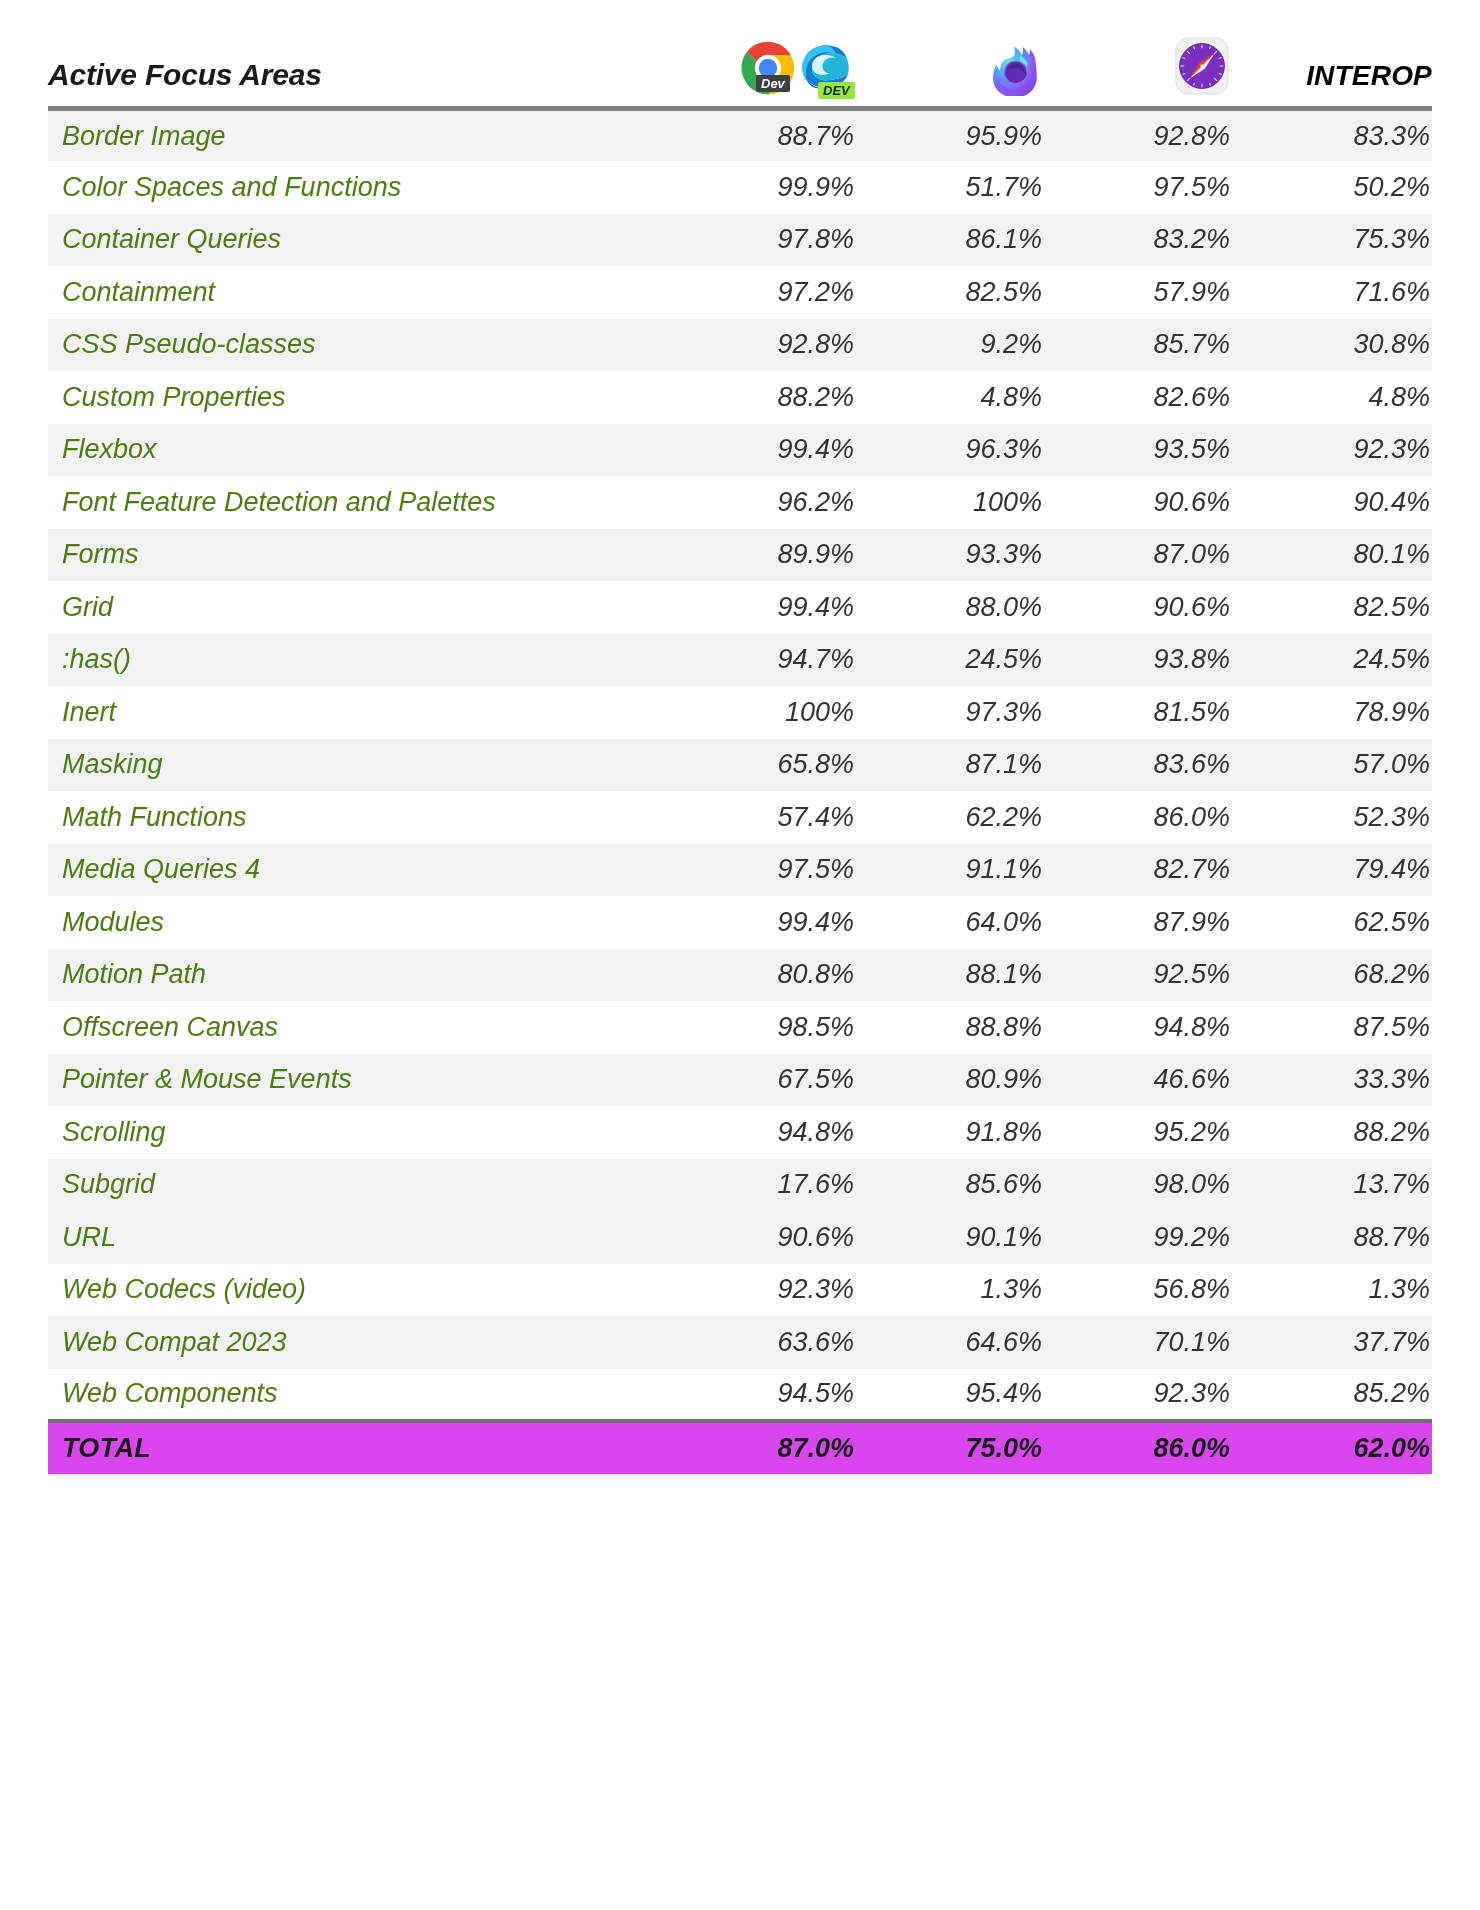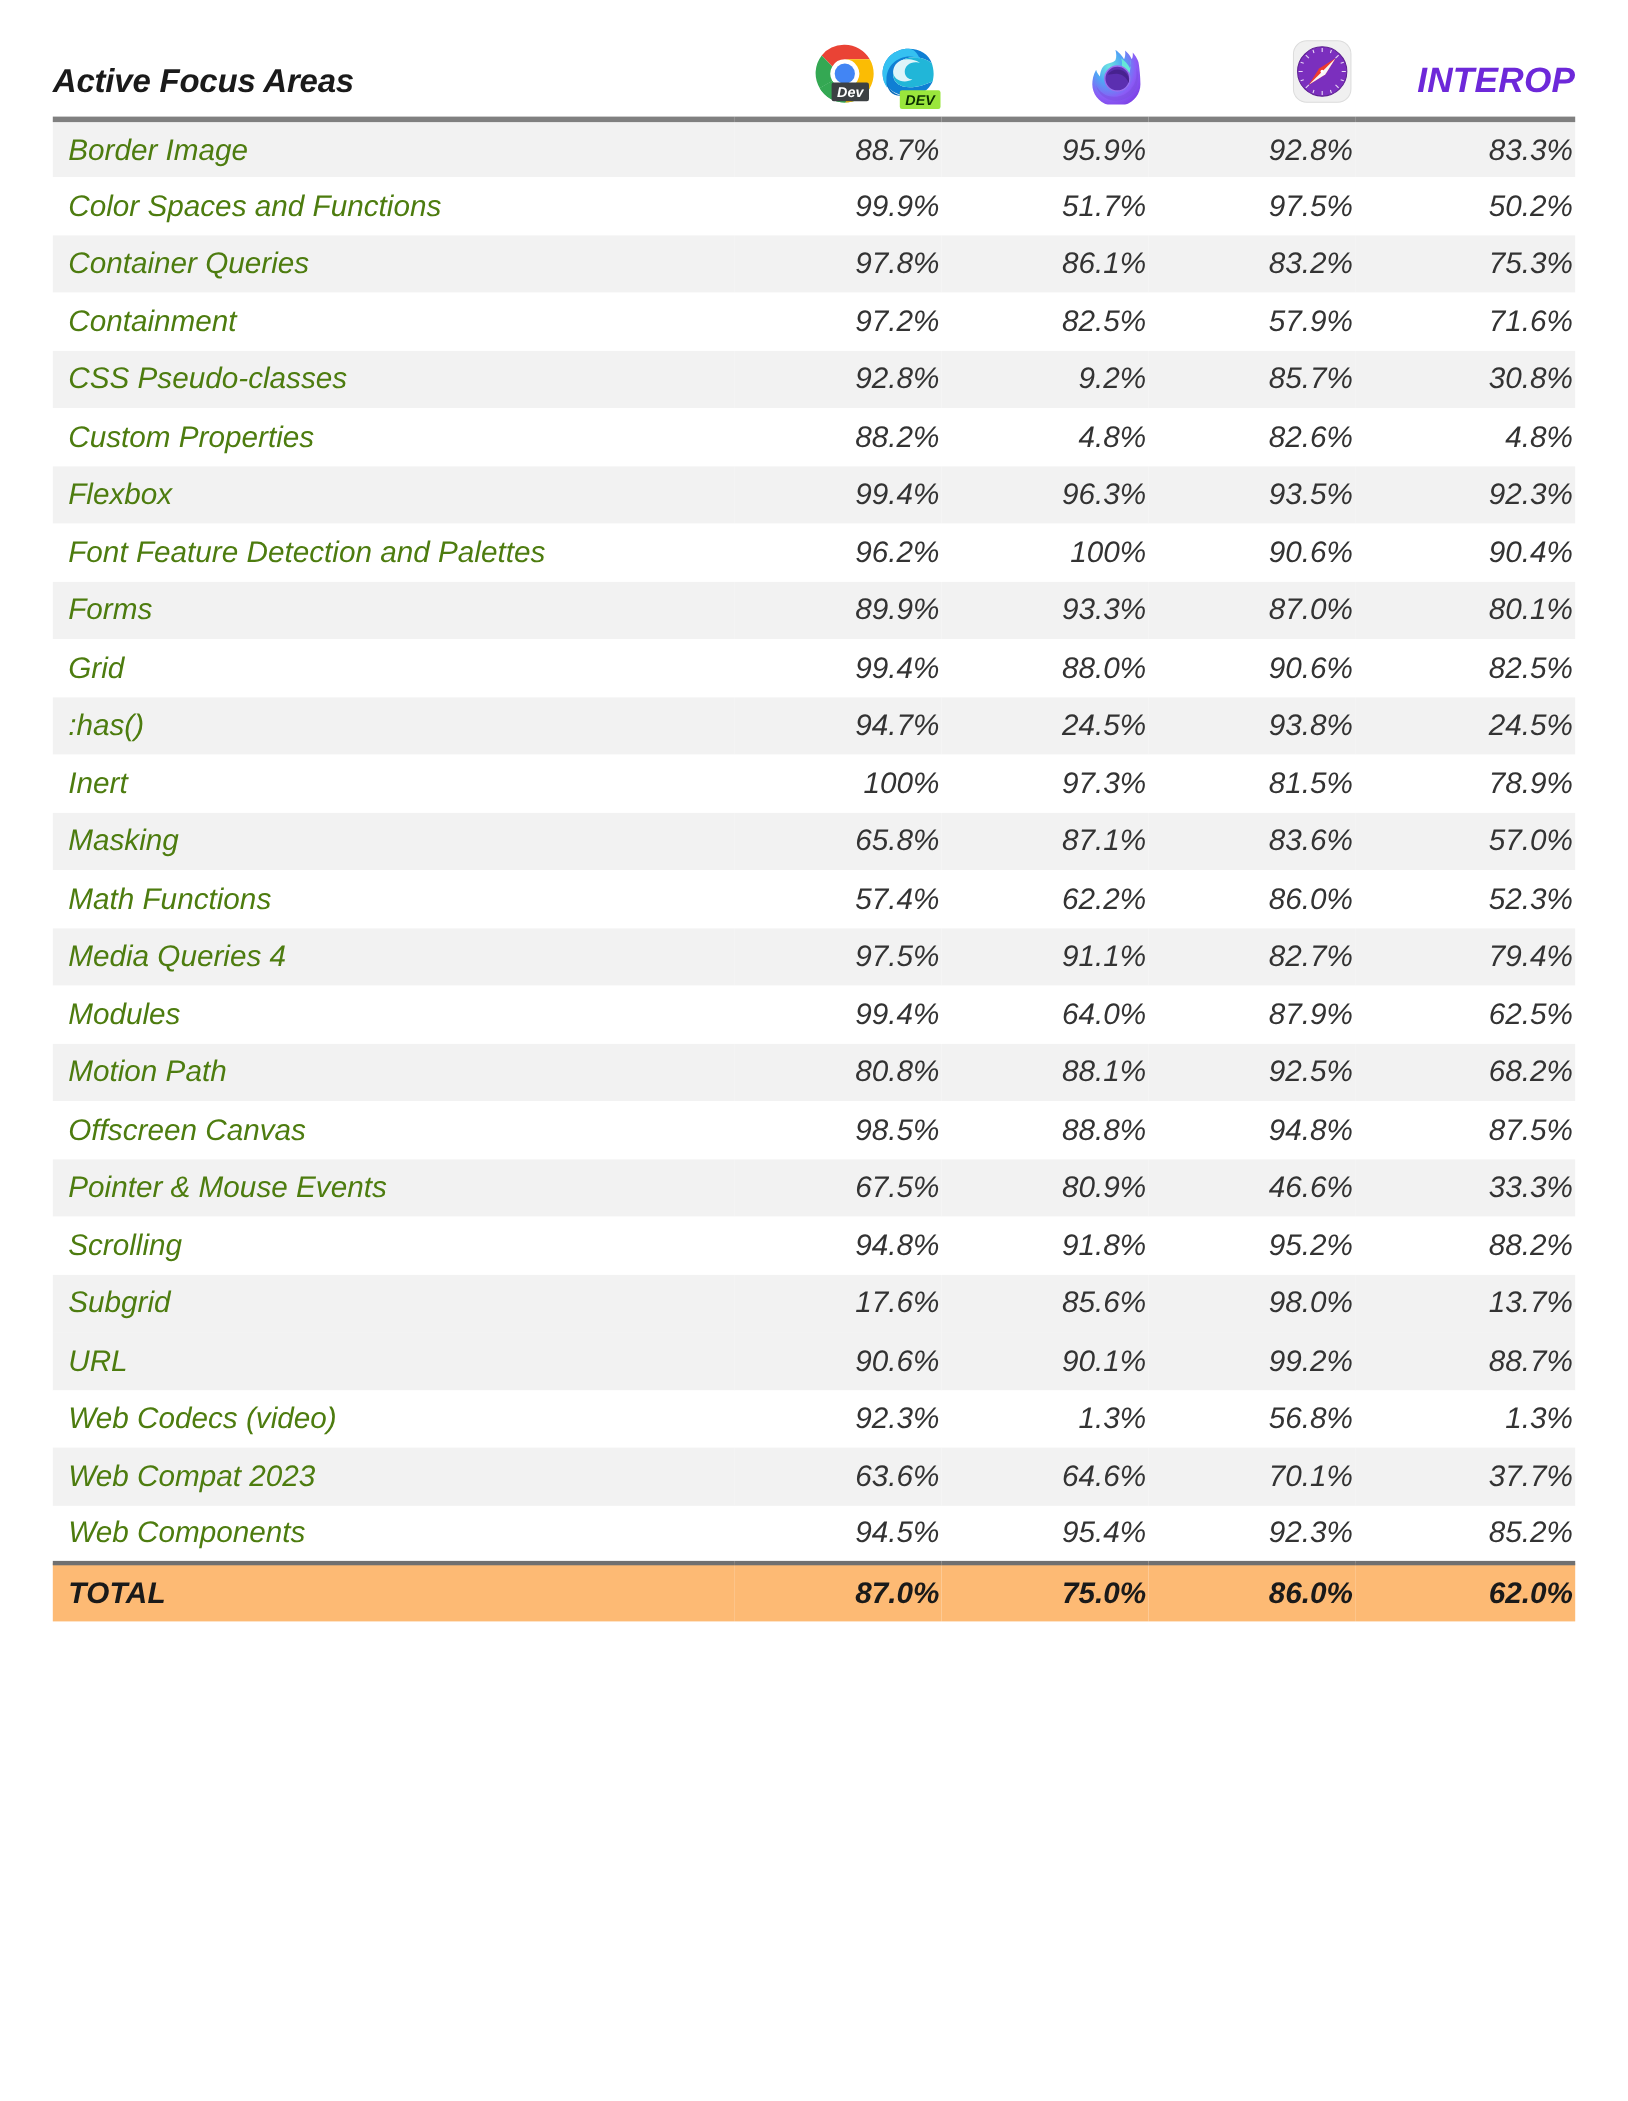--- a/index.html
+++ b/index.html
@@ -47,23 +47,23 @@
     letter-spacing: -0.2px;
     padding-bottom: 14px;
   }
   th.head-browser {
     text-align: center;
     padding-bottom: 6px;
     padding-right: 2px;
   }
   th.head-interop {
     text-align: right;
-    font-size: 32px;
+    font-size: 28px;
     font-weight: bold;
-    color: #6d28d9;
+    color: #000000;
     letter-spacing: 0.2px;
     padding-bottom: 14px;
   }
   .browser-icons {
     display: flex;
     justify-content: flex-end;
     align-items: flex-end;
     gap: 2px;
     height: 64px;
   }
@@ -86,21 +86,21 @@
     padding-left: 14px;
   }
   a.area-link {
     color: #4d7c0f;
     text-decoration: none;
     font-size: 27px;
   }
 
   
   tr.total-row td {
-    background: #fdba74;
+    background: #d946ef;
     border-top: 4px solid #707070;
     font-weight: bold;
     color: #1a1a1a;
     font-size: 27px;
   }
   tr.total-row td.area-cell {
     font-weight: bold;
     color: #1a1a1a;
     letter-spacing: 0.3px;
   }

